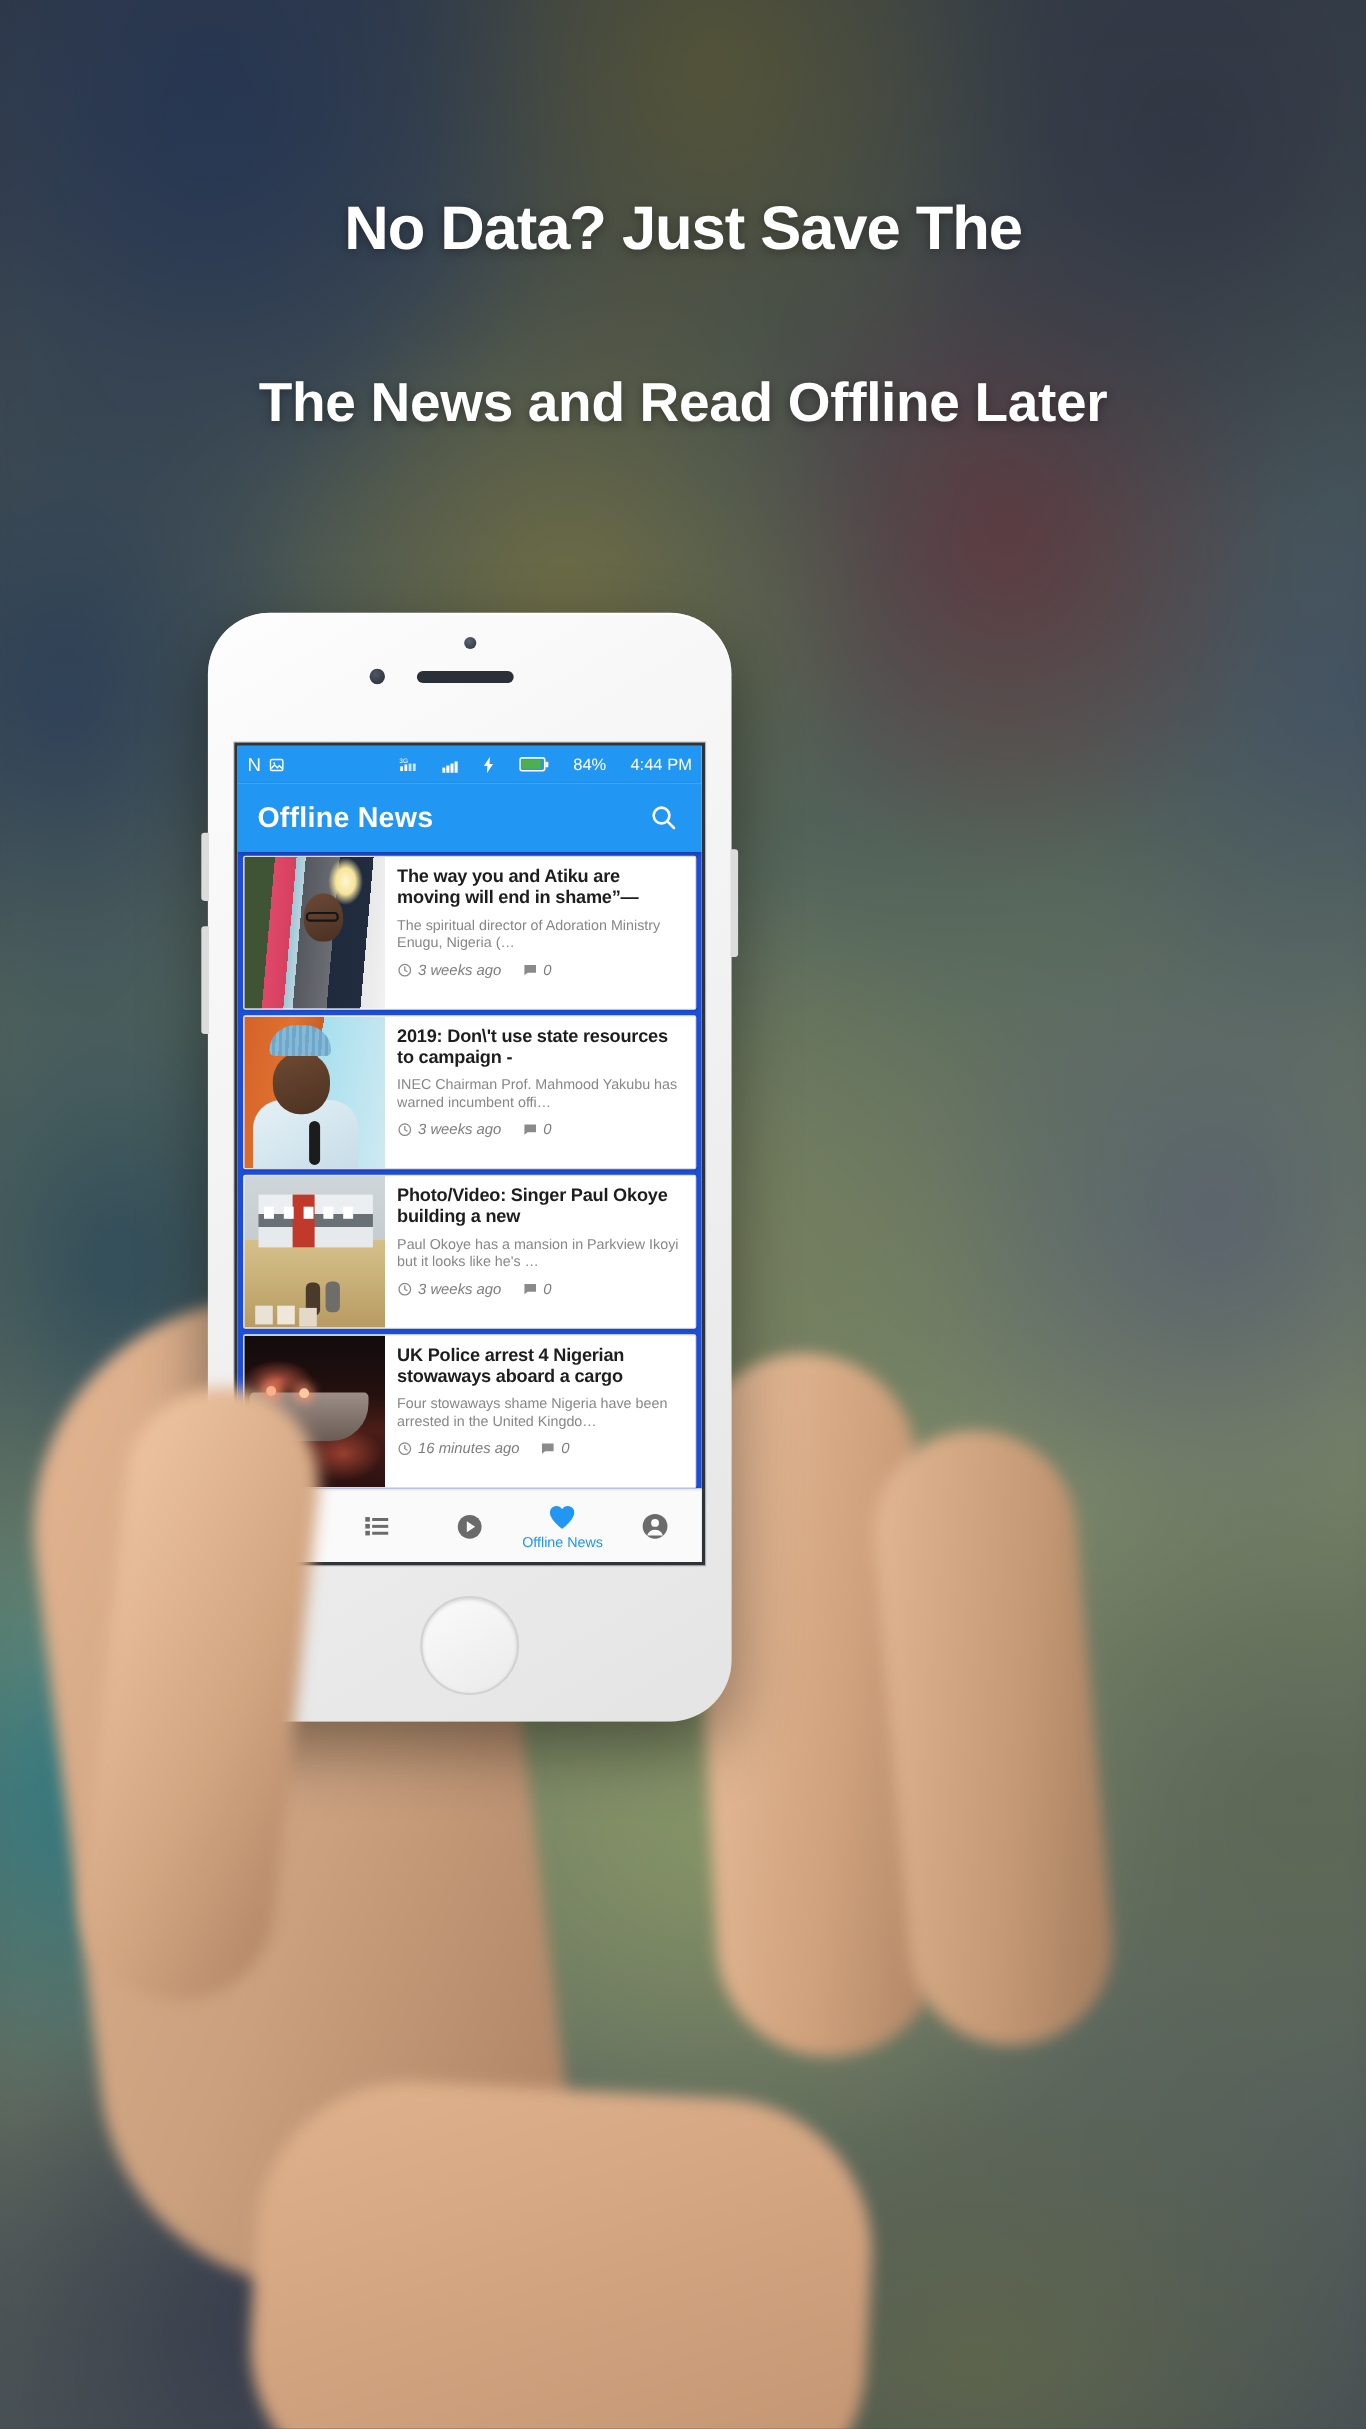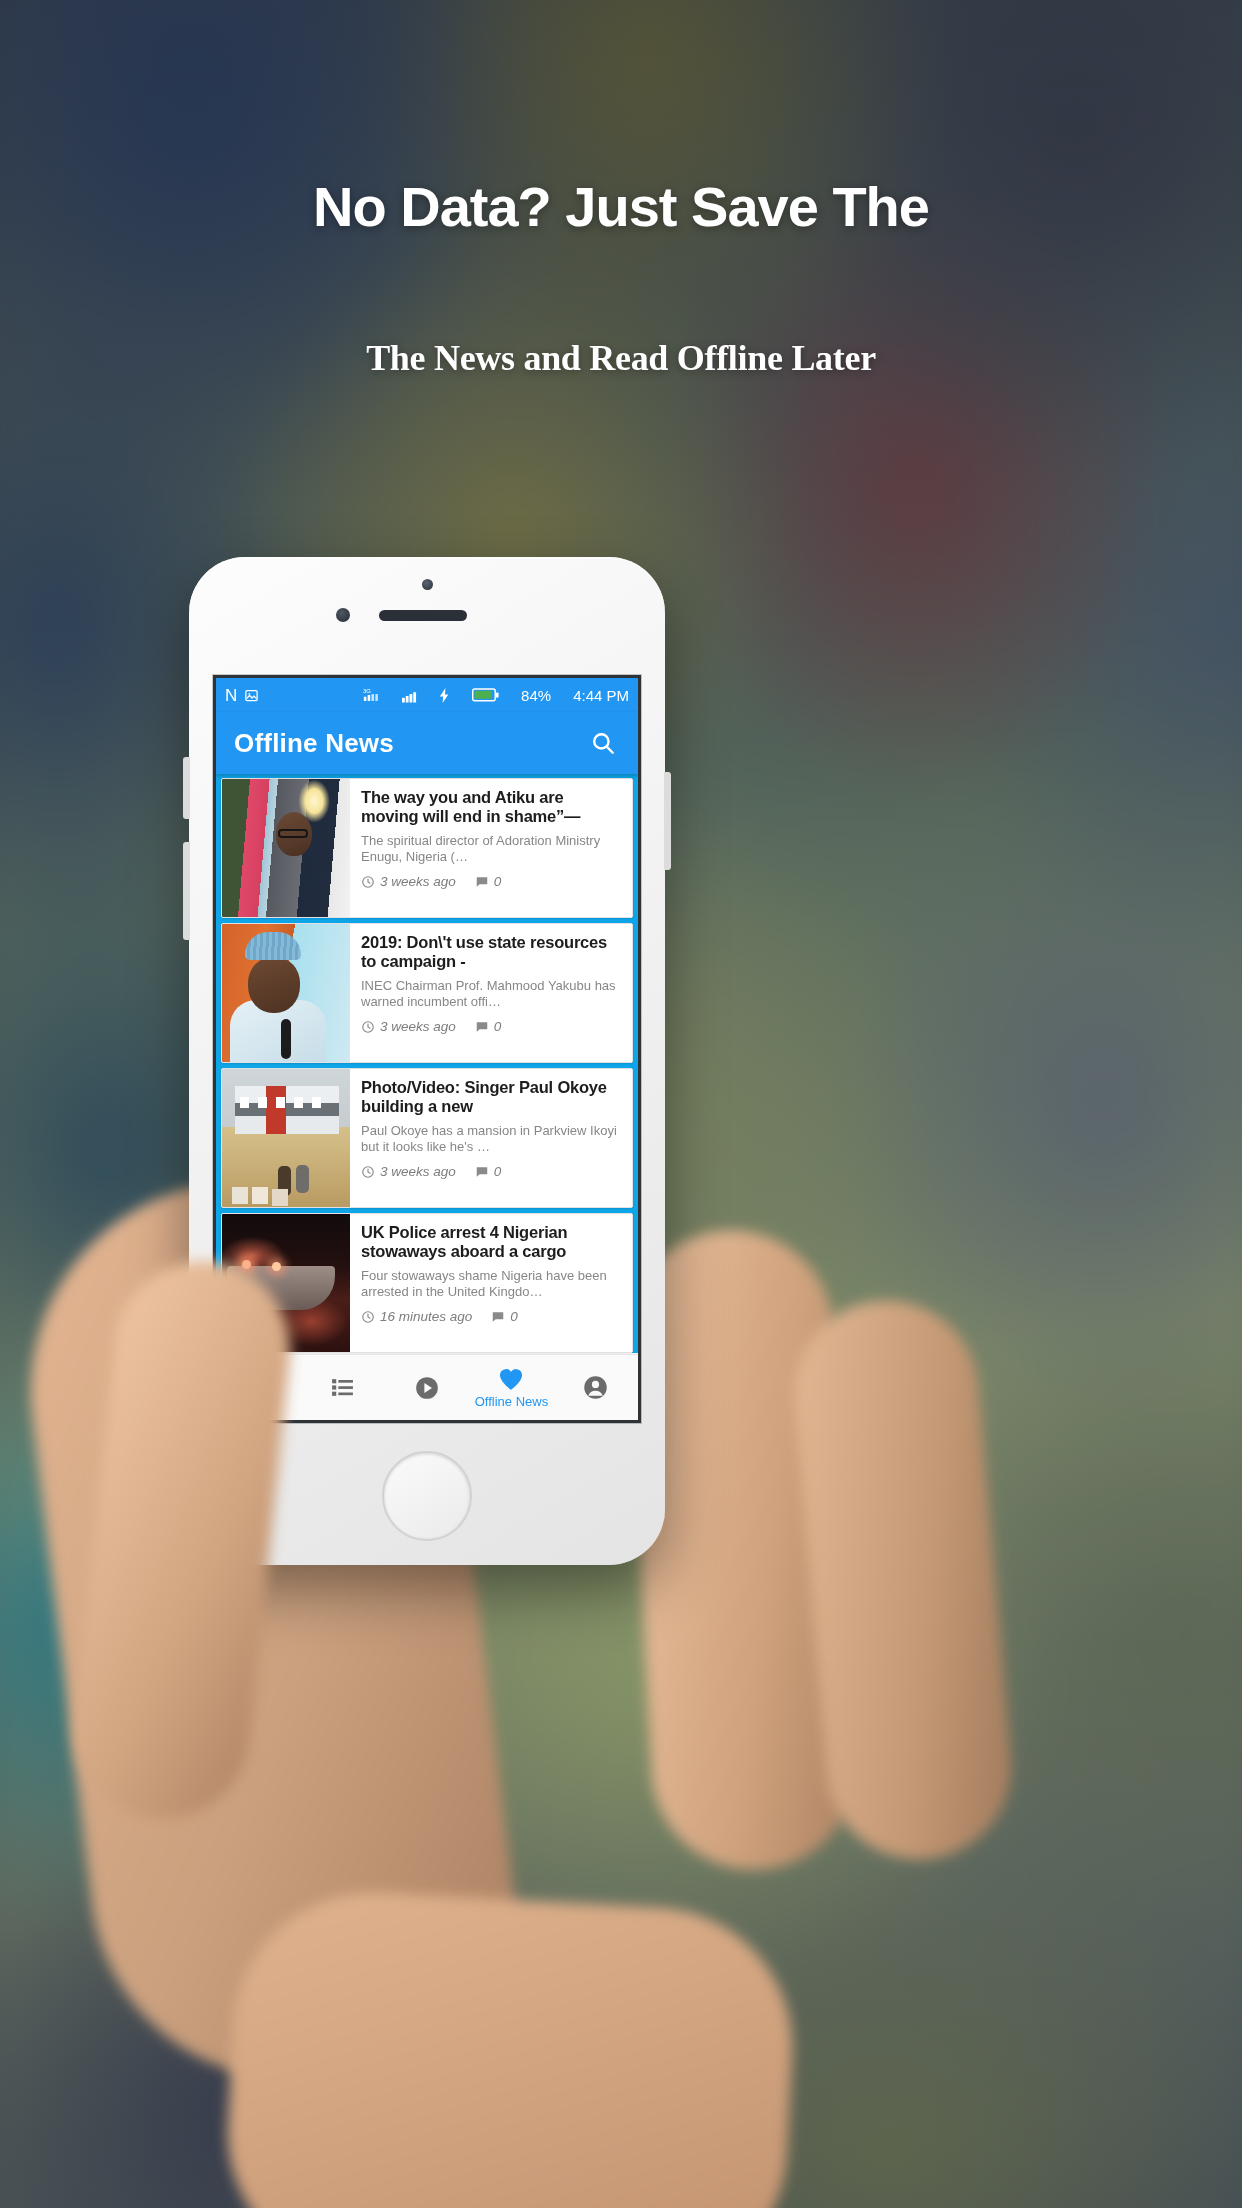--- a/index.html
+++ b/index.html
@@ -41,24 +41,23 @@
   
   .headline-wrap { position:absolute; left:0; right:0; top:176px; text-align:center; }
   #headline {
     font-size:56px; font-weight:bold; color:#ffffff;
     letter-spacing:-1px; line-height:1.1;
     text-shadow:0 2px 10px rgba(0,0,0,.35);
     font-stretch:condensed;
   }
   .subhead-wrap { position:absolute; left:0; right:0; top:338px; text-align:center; }
   #subhead {
-    font-size:36px; font-weight:bold; color:#ffffff;
+    font-size:50px; font-weight:bold; color:#ffffff;
     line-height:1.15; letter-spacing:-.3px;
     text-shadow:0 2px 9px rgba(0,0,0,.35);
-    font-family:Liberation Serif, serif;
   }
 
   
   .hand {
     position:absolute; filter:blur(7px); border-radius:50%;
     background:linear-gradient(120deg,#e5b692,#caa07e 55%,#a97f61);
   }
   #hand-palm   { left:60px;  top:1180px; width:420px; height:900px; border-radius:210px 180px 160px 200px; transform:rotate(-7deg); }
   #hand-thumb  { left:95px;  top:1260px; width:175px; height:560px; border-radius:90px; transform:rotate(6deg);
                  background:linear-gradient(110deg,#f0c6a2,#d2a581 60%,#b08565); }
@@ -107,21 +106,21 @@
   .sb-n { font-size:17px; line-height:1; font-weight:400; }
   svg.sbi { display:block; }
 
   
   #appbar { height:62px; background:#2196f3; display:flex; align-items:center;
             padding:0 18px; box-shadow:0 2px 4px rgba(0,0,0,.22); position:relative; z-index:3; }
   #appbar-title { color:#fff; font-size:26px; font-weight:bold; letter-spacing:.2px; }
   #search-btn { margin-left:auto; width:34px; height:34px; display:flex; align-items:center; justify-content:center; }
 
   
-  #list { background:#0ea5e9; padding:4px 5px 0 5px; }
+  #list { background:#1d4ed8; padding:4px 5px 0 5px; }
   .card {
     background:#fff; border:1px solid #e2e2e2; border-radius:2px;
     display:flex; margin-bottom:5px; box-shadow:0 1px 2px rgba(0,0,0,.10);
     height:140px; overflow:hidden;
   }
   .thumb { width:128px; min-width:128px; height:138px; overflow:hidden; position:relative; }
   .thumb .ph { position:absolute; inset:0; }
 
   .ph1 { background:
       radial-gradient(ellipse 22px 30px at 72% 16%, #fff6cf 0%, #f6e49a 40%, rgba(246,228,154,0) 72%),

